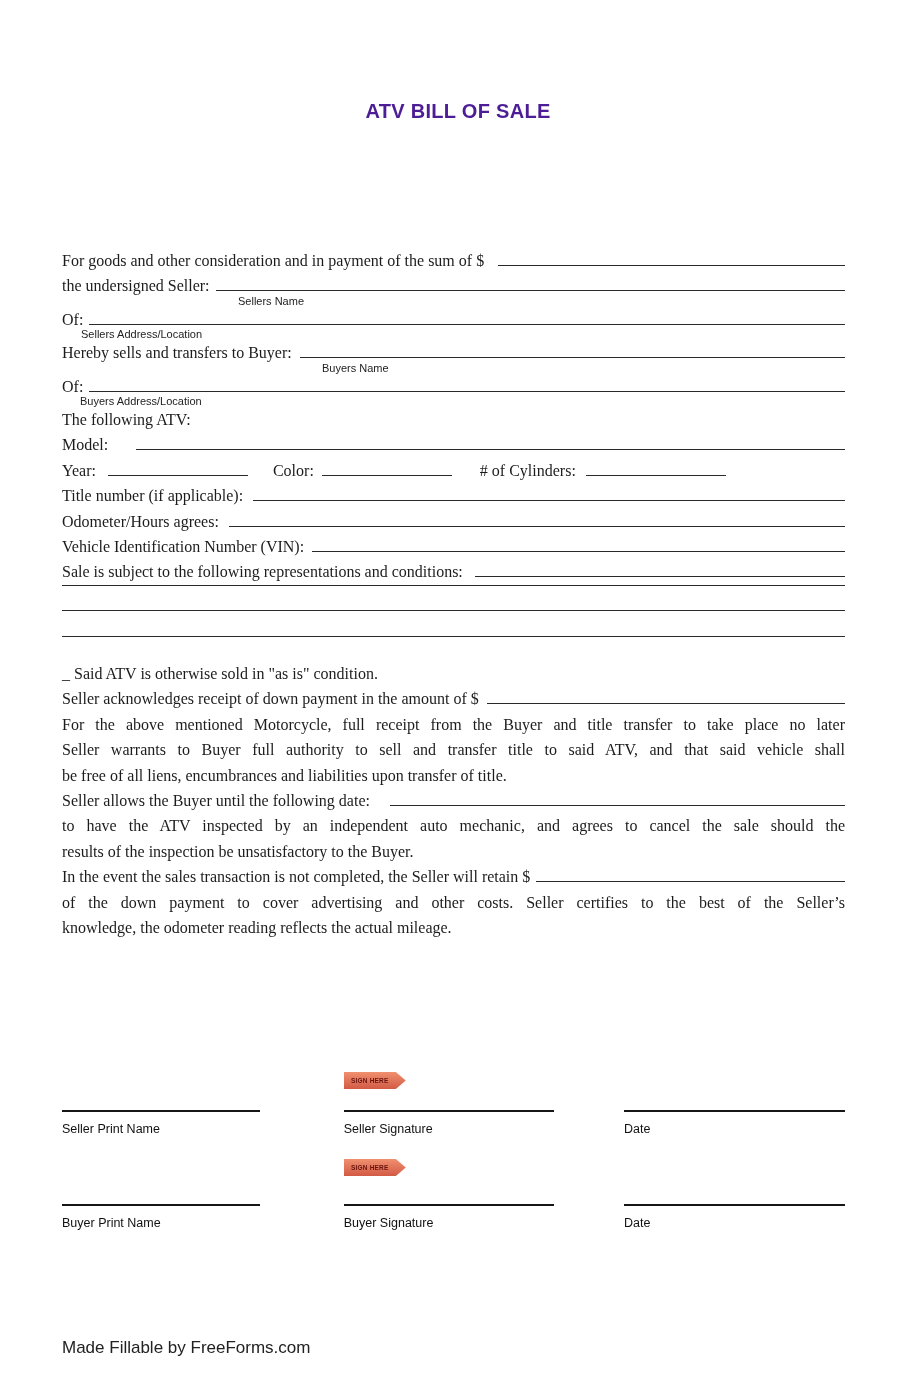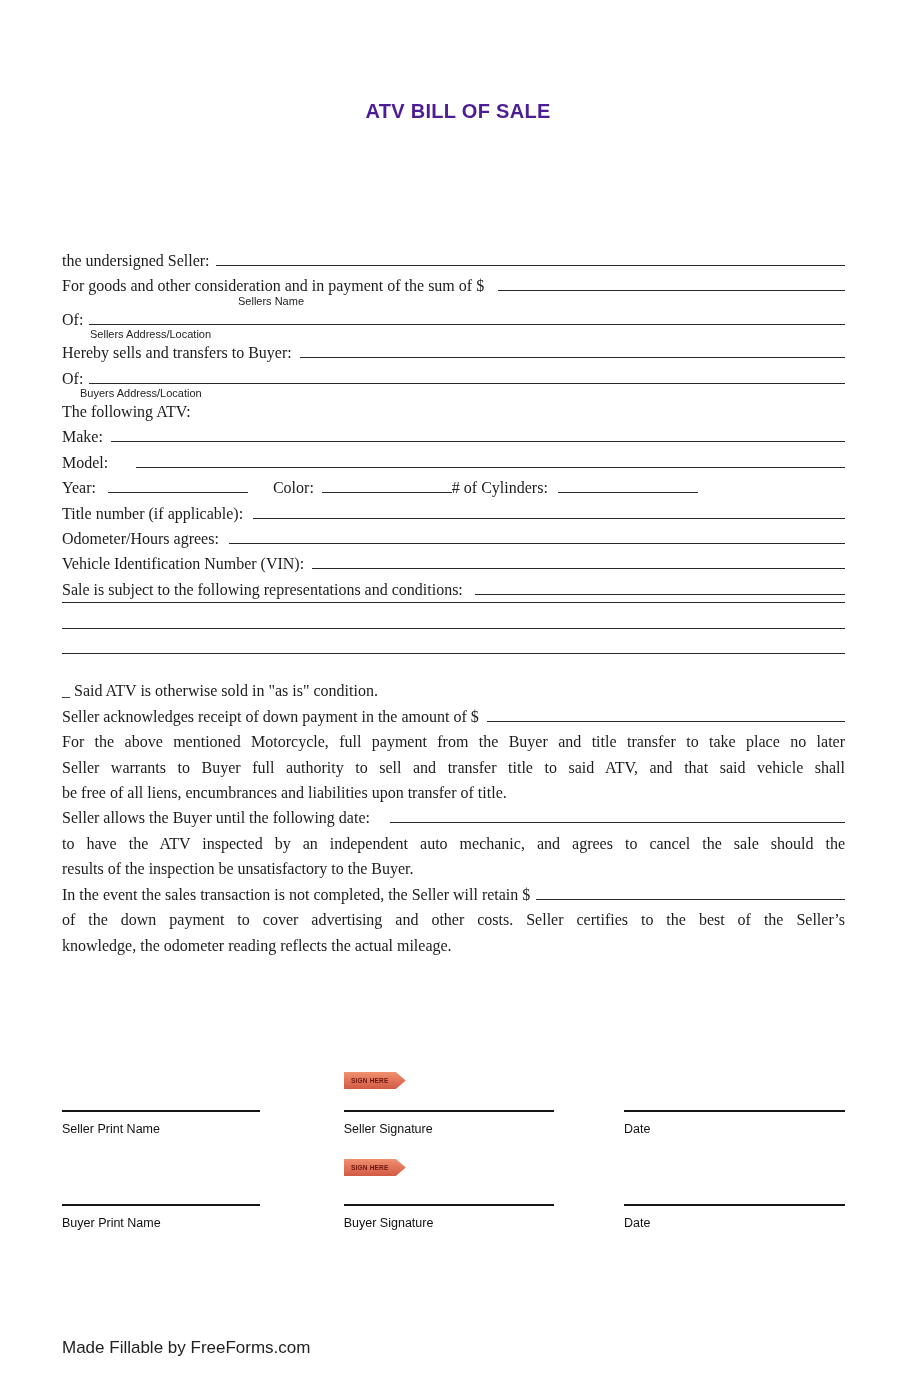--- a/index.html
+++ b/index.html
@@ -90,65 +90,62 @@
 </head>
 <body>
 
 <div class="page">
 
   <div class="title">ATV BILL OF SALE</div>
 
   <div class="content">
 
     <div class="row">
-      <span class="t">the undersigned Seller:</span>
-      <span class="blank grow" style="margin-left:6px"></span>
-    </div>
-
-    <div class="row">
       <span class="t">For goods and other consideration and in payment of the sum of $</span>
       <span class="blank grow" style="margin-left:14px"></span>
     </div>
+
+    <div class="row">
+      <span class="t">the undersigned Seller:</span>
+      <span class="blank grow" style="margin-left:6px"></span>
+    </div>
     <div class="caption" style="margin-left:176px">Sellers Name</div>
 
     <div class="row">
       <span class="t">Of:</span>
       <span class="blank grow" style="margin-left:6px"></span>
     </div>
-    <div class="caption" style="margin-left:28px">Sellers Address/Location</div>
+    <div class="caption" style="margin-left:19px">Sellers Address/Location</div>
 
     <div class="row">
       <span class="t">Hereby sells and transfers to Buyer:</span>
       <span class="blank grow" style="margin-left:8px"></span>
     </div>
+    <div class="caption" style="margin-left:260px">Buyers Name</div>
 
     <div class="row">
       <span class="t">Of:</span>
       <span class="blank grow" style="margin-left:6px"></span>
     </div>
     <div class="caption" style="margin-left:18px">Buyers Address/Location</div>
 
     <div class="line">The following  ATV:</div>
 
-    <div class="row">
-      <span class="t">Make:</span>
-      <span class="blank grow" style="margin-left:8px"></span>
-    </div>
 
     <div class="row">
       <span class="t">Model:</span>
       <span class="blank grow" style="margin-left:28px"></span>
     </div>
 
     <div class="row">
       <span class="t">Year:</span>
       <span class="blank" style="margin-left:12px;width:140px"></span>
       <span class="t" style="margin-left:25px">Color:</span>
       <span class="blank" style="margin-left:8px;width:130px"></span>
-      <span class="t" style=""># of Cylinders:</span>
+      <span class="t" style="margin-left:28px"># of Cylinders:</span>
       <span class="blank" style="margin-left:10px;width:140px"></span>
     </div>
 
     <div class="row">
       <span class="t">Title number (if applicable):</span>
       <span class="blank grow" style="margin-left:10px"></span>
     </div>
 
     <div class="row">
       <span class="t">Odometer/Hours agrees:</span>
@@ -175,21 +172,21 @@
       <span class="blank"></span>
     </div>
 
     <div class="line">_ Said ATV is otherwise sold in "as is" condition.</div>
 
     <div class="row">
       <span class="t">Seller acknowledges receipt of down payment in the amount of $</span>
       <span class="blank grow" style="margin-left:8px"></span>
     </div>
 
-    <div class="line just">For the above mentioned Motorcycle, full payment from the Buyer and title transfer to take place no later</div>
+    <div class="line just">For the above mentioned Motorcycle, full receipt from the Buyer and title transfer to take place no later</div>
 
 
     <div class="line just">Seller warrants to Buyer full authority to sell and transfer title to said ATV, and that said vehicle shall</div>
     <div class="line">be free of all liens, encumbrances and liabilities upon transfer of title.</div>
 
     <div class="row">
       <span class="t">Seller allows the Buyer until the following date:</span>
       <span class="blank grow" style="margin-left:20px"></span>
     </div>
 

